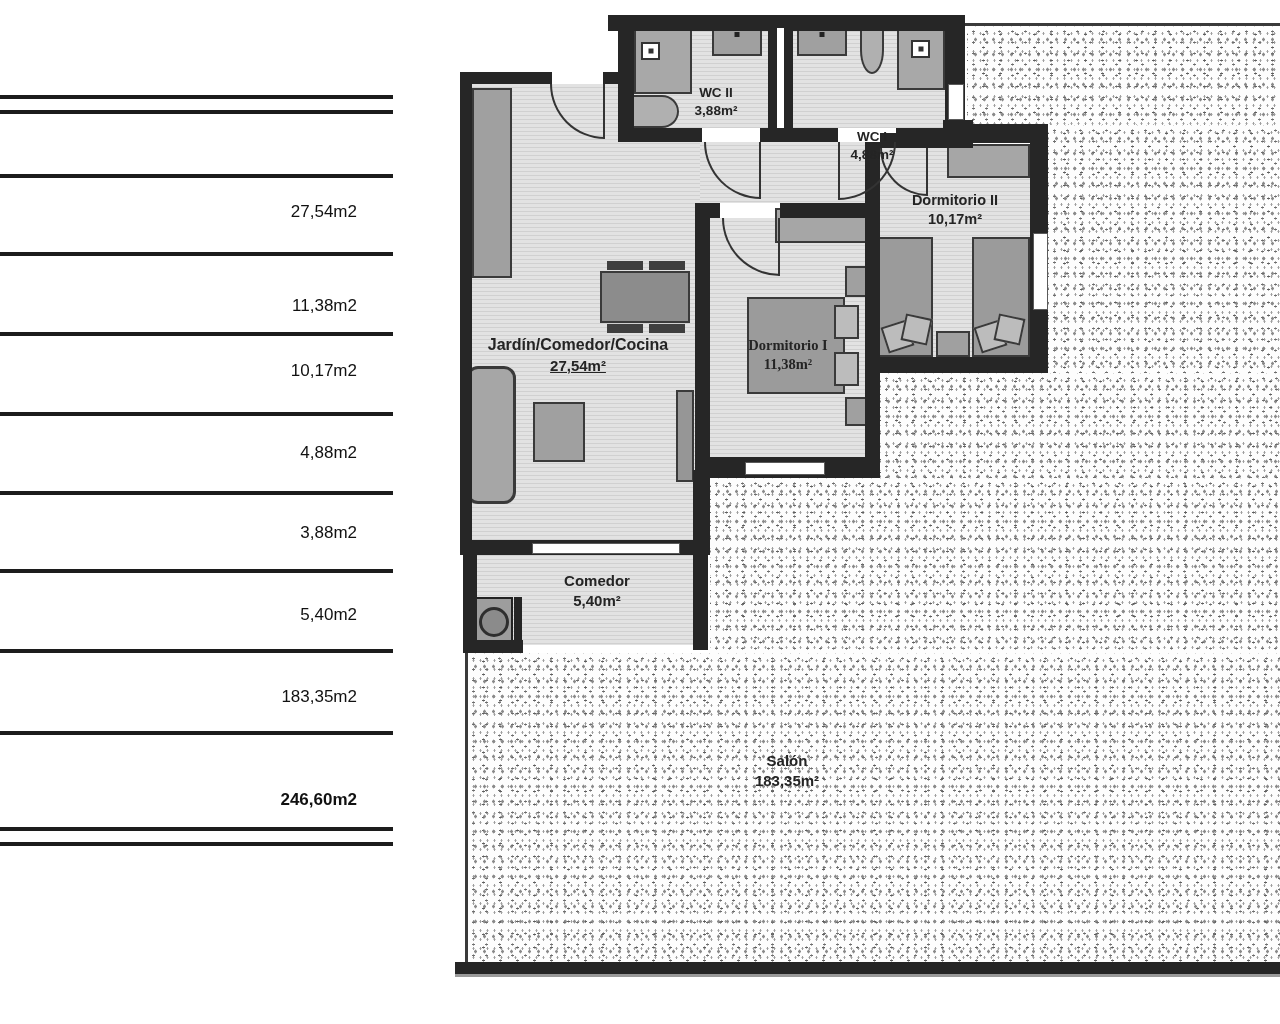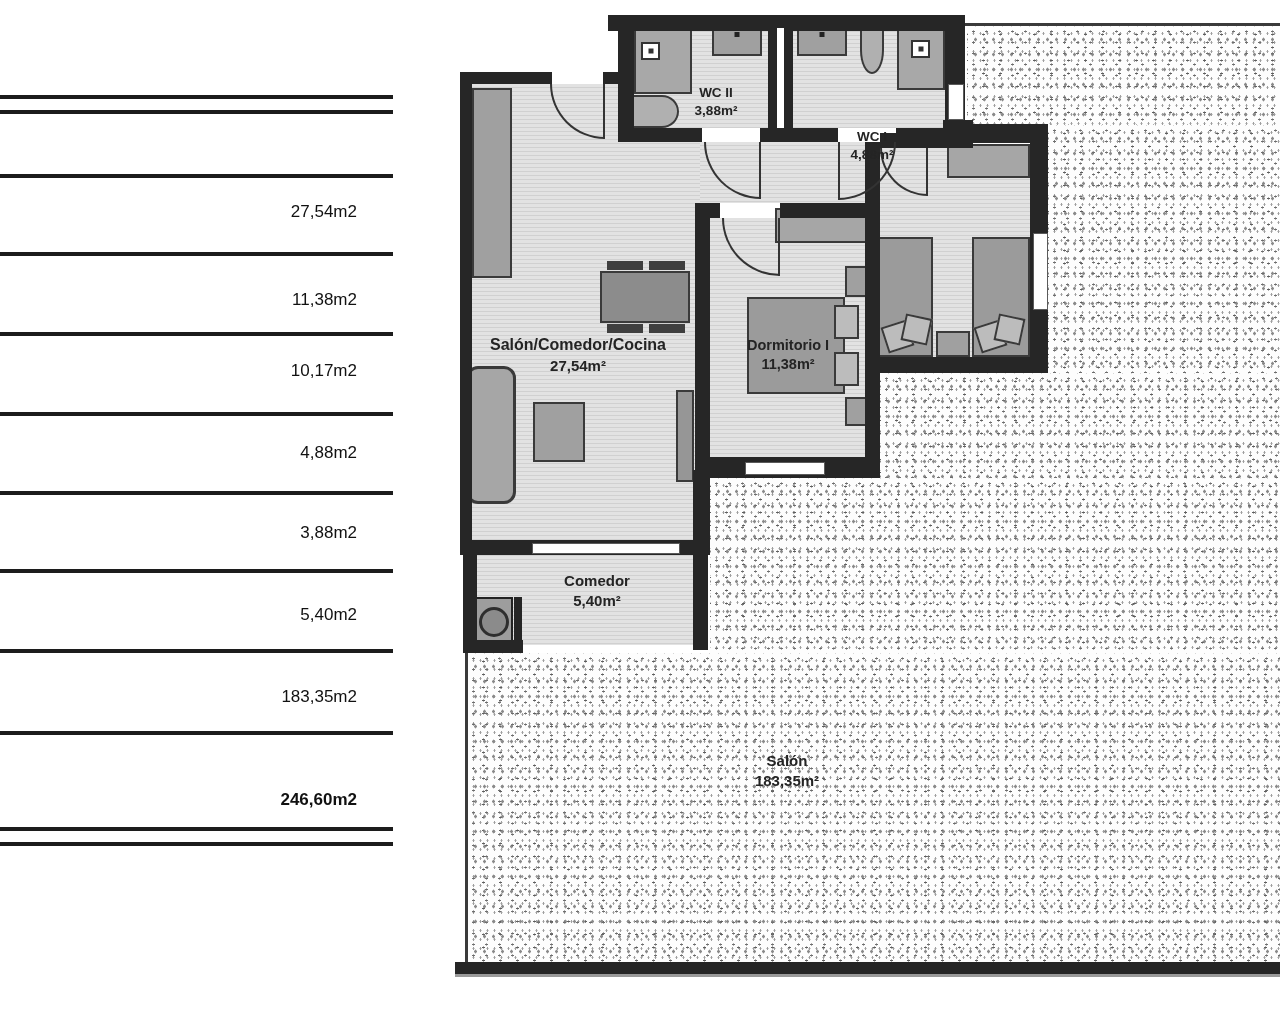--- a/index.html
+++ b/index.html
@@ -63,21 +63,21 @@
     <div class="hline" style="top:332px;"></div>
     <div class="hline" style="top:412px;"></div>
     <div class="hline" style="top:491px;"></div>
     <div class="hline" style="top:569px;"></div>
     <div class="hline" style="top:649px;"></div>
     <div class="hline" style="top:731px;"></div>
     <div class="hline" style="top:827px;"></div>
     <div class="hline" style="top:842px;"></div>
 
     <div class="tval" style="top:201px;">27,54m2</div>
-    <div class="tval" style="top:289px;">11,38m2</div>
+    <div class="tval" style="top:295px;">11,38m2</div>
     <div class="tval" style="top:360px;">10,17m2</div>
     <div class="tval" style="top:442px;">4,88m2</div>
     <div class="tval" style="top:522px;">3,88m2</div>
     <div class="tval" style="top:604px;">5,40m2</div>
     <div class="tval" style="top:686px;">183,35m2</div>
     <div class="tval bold" style="top:789px;">246,60m2</div>
   </div>
 
   <div class="stipple" style="left:967px;top:26px;width:313px;height:99px;"></div>
   <div class="stipple" style="left:1048px;top:125px;width:232px;height:250px;"></div>
@@ -175,25 +175,29 @@
   <div class="arc arc-bl" style="left:880px;top:148px;width:48px;height:48px;"></div>
 
   <div class="lbl" style="left:656px;top:84px;width:120px;font-size:13.5px;">
     <span class="nm">WC II</span>
     <span class="ar">3,88m²</span>
   </div>
   <div class="lbl" style="left:812px;top:84px;width:120px;font-size:13.5px;margin-top:44px;">
     <span class="nm">WC I</span>
     <span class="ar">4,88m²</span>
   </div>
+  <div class="lbl" style="left:885px;top:191px;width:140px;font-size:14.5px;">
+    <span class="nm">Dormitorio II</span>
+    <span class="ar">10,17m²</span>
+  </div>
   <div class="lbl" style="left:478px;top:335px;width:200px;font-size:16px;">
-    <span class="nm">Salón/Comedor/Cocina</span>
-    <span class="ar" style="font-size:15px;">27,54m²</span>
-  </div>
-  <div class="lbl" style="left:718px;top:336px;width:140px;font-size:14.5px;">
+    <span class="nm">Jardín/Comedor/Cocina</span>
+    <span class="ar" style="font-size:15px;text-decoration:underline;">27,54m²</span>
+  </div>
+  <div class="lbl" style="left:718px;top:336px;width:140px;font-size:14.5px;font-family:Liberation Serif, serif;">
     <span class="nm">Dormitorio I</span>
     <span class="ar">11,38m²</span>
   </div>
   <div class="lbl" style="left:537px;top:571px;width:120px;font-size:15px;">
     <span class="nm">Comedor</span>
     <span class="ar">5,40m²</span>
   </div>
   <div class="lbl" style="left:727px;top:751px;width:120px;font-size:15px;">
     <span class="nm">Salón</span>
     <span class="ar">183,35m²</span>

